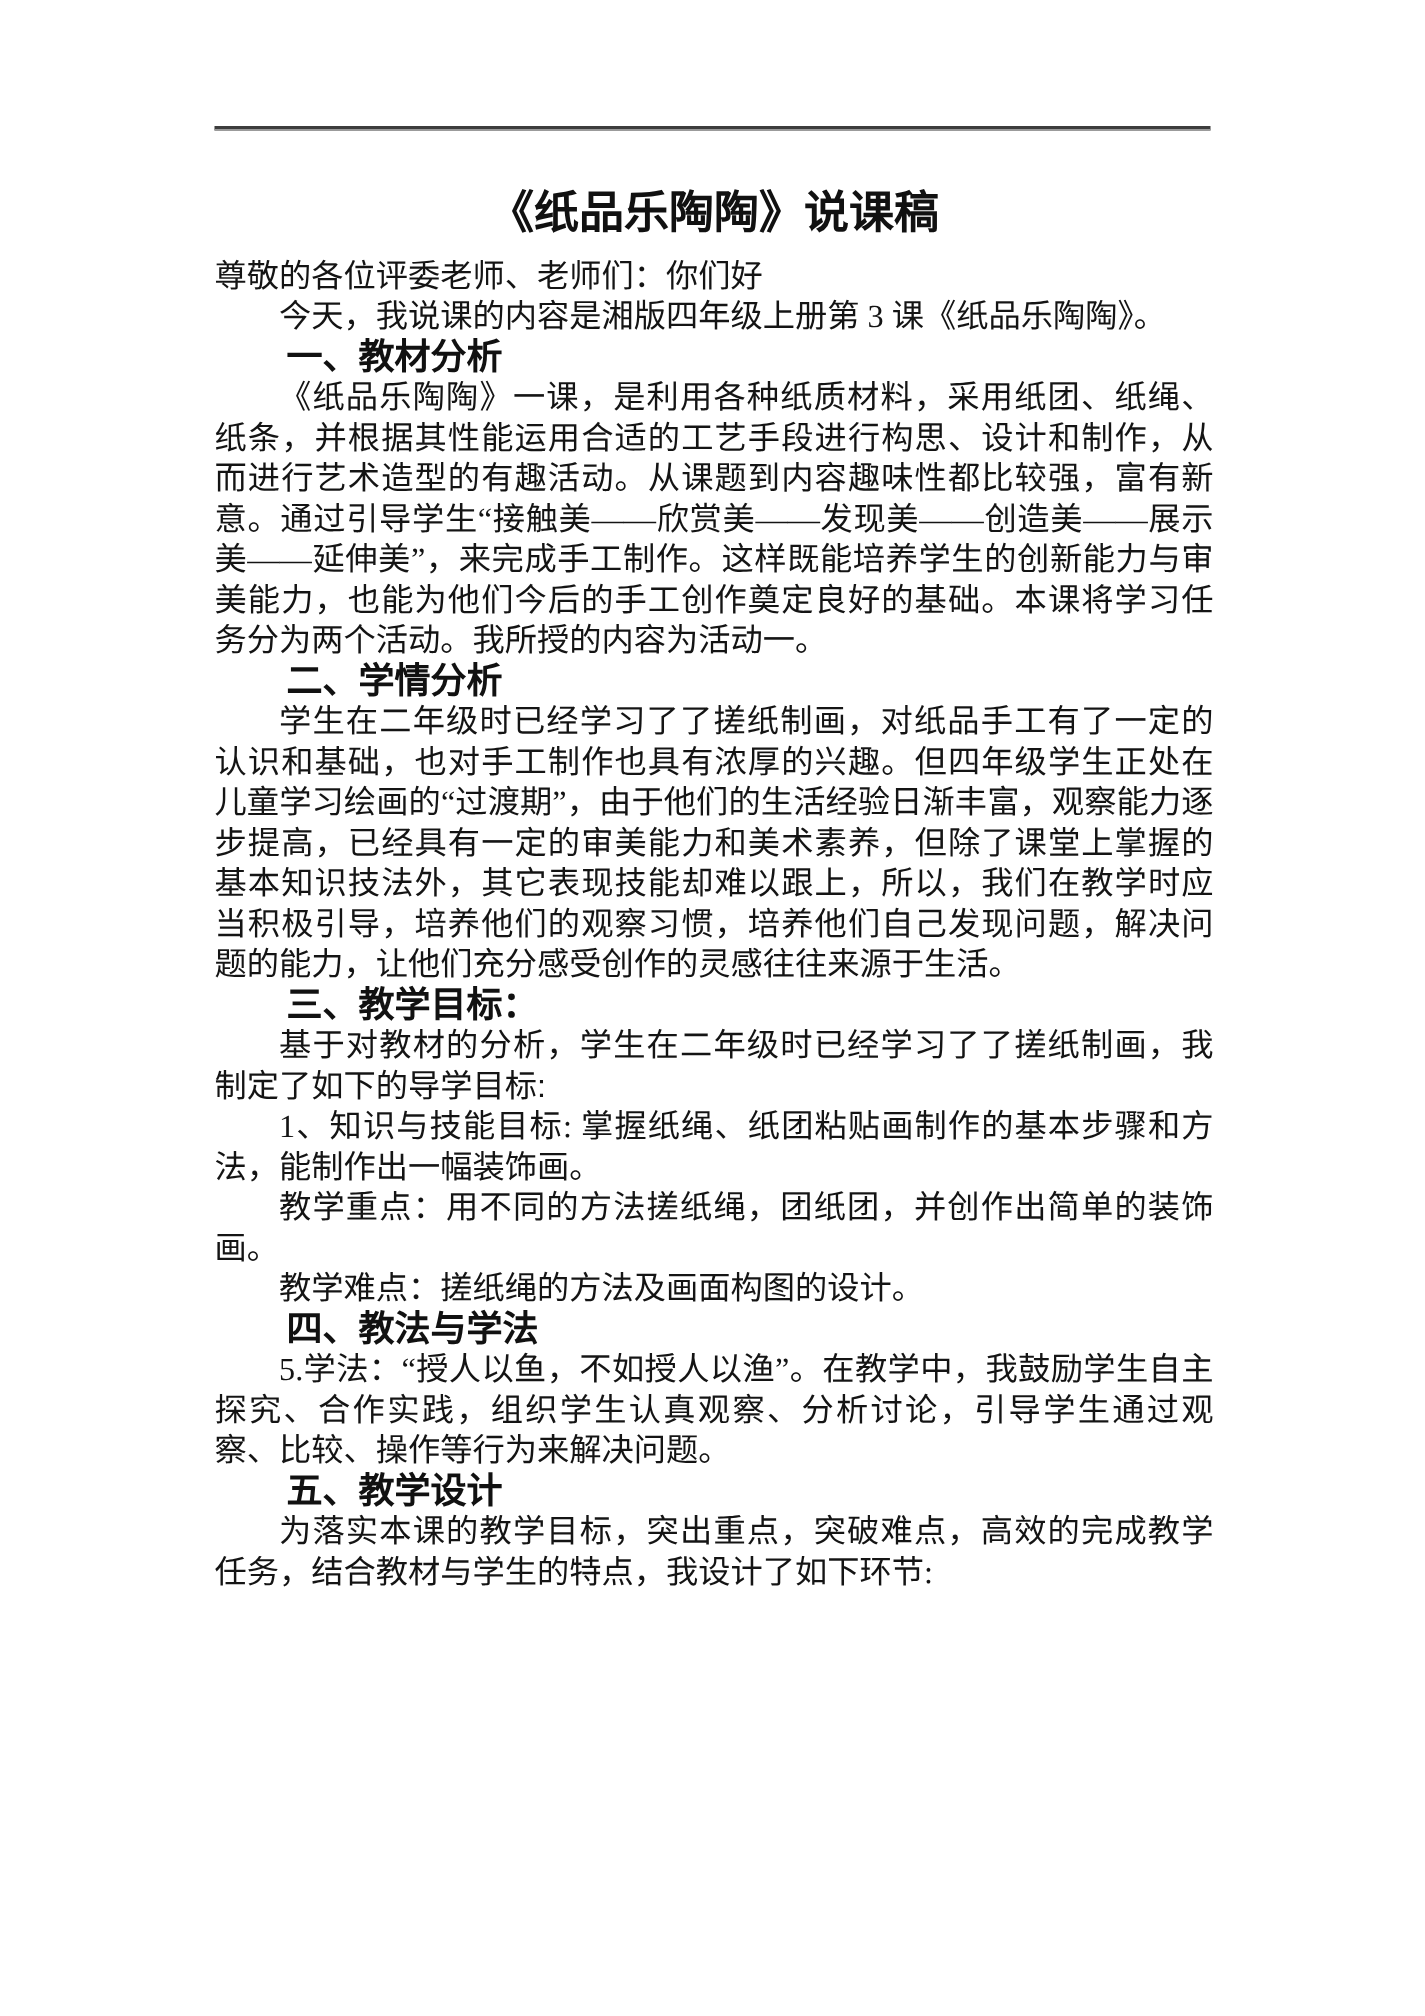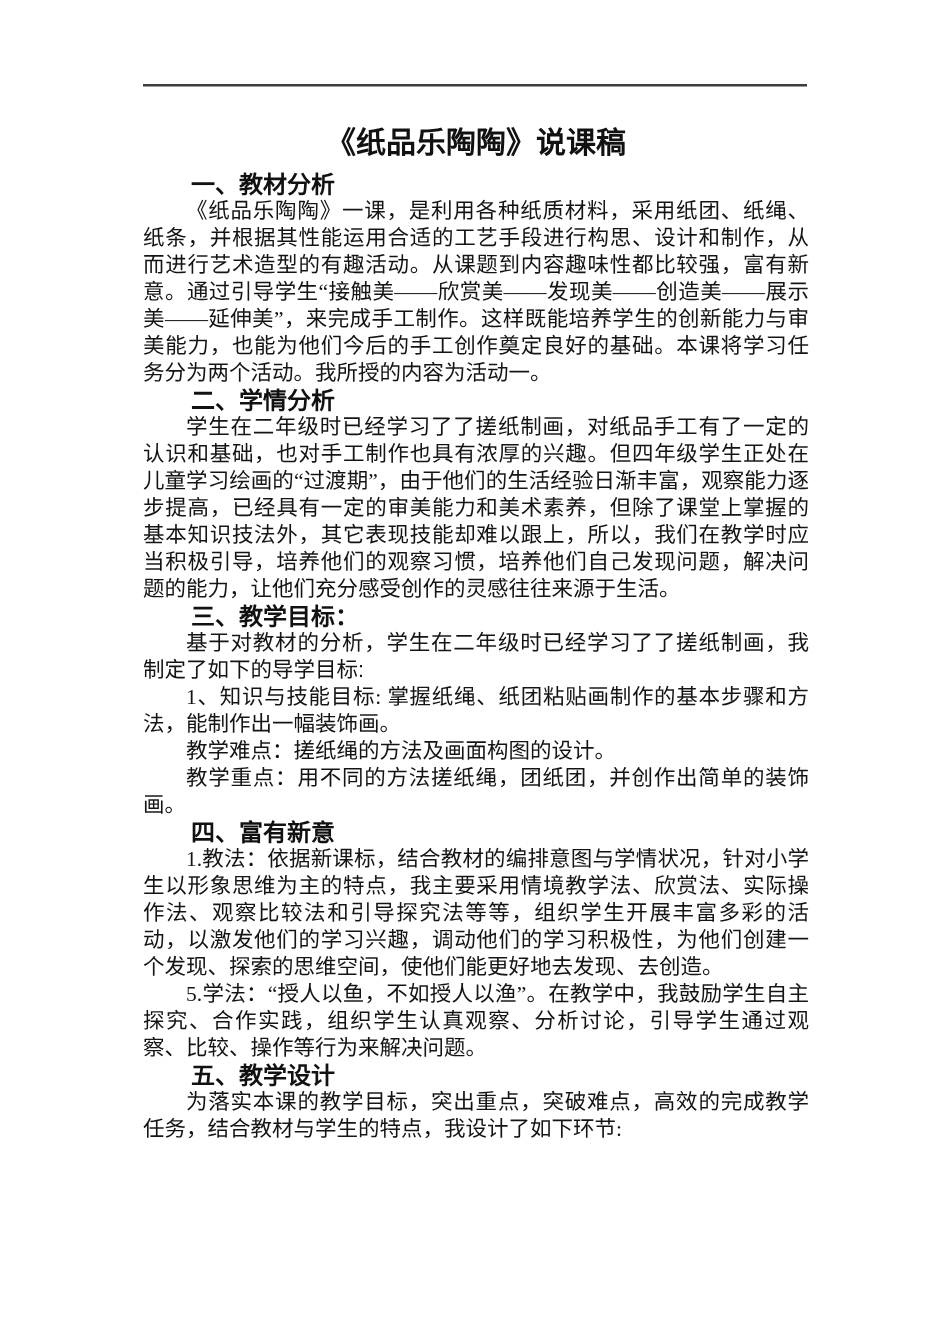--- a/index.html
+++ b/index.html
@@ -68,45 +68,46 @@
 <body>
 
 <div class="page">
 
   <div class="top-rule"></div>
 
   <div class="content">
 
     <h1 class="doc-title">《纸品乐陶陶》说课稿</h1>
 
+    <p class="body">尊敬的各位评委老师、老师们：你们好</p>
 
+    <p class="body indent">今天，我说课的内容是湘版四年级上册第 3 课《纸品乐陶陶》。</p>
 
     <p class="heading">一、教材分析</p>
 
     <p class="body indent">《纸品乐陶陶》一课，是利用各种纸质材料，采用纸团、纸绳、纸条，并根据其性能运用合适的工艺手段进行构思、设计和制作，从而进行艺术造型的有趣活动。从课题到内容趣味性都比较强，富有新意。通过引导学生“接触美——欣赏美——发现美——创造美——展示美——延伸美”，来完成手工制作。这样既能培养学生的创新能力与审美能力，也能为他们今后的手工创作奠定良好的基础。本课将学习任务分为两个活动。我所授的内容为活动一。</p>
 
     <p class="heading">二、学情分析</p>
 
     <p class="body indent">学生在二年级时已经学习了了搓纸制画，对纸品手工有了一定的认识和基础，也对手工制作也具有浓厚的兴趣。但四年级学生正处在儿童学习绘画的“过渡期”，由于他们的生活经验日渐丰富，观察能力逐步提高，已经具有一定的审美能力和美术素养，但除了课堂上掌握的基本知识技法外，其它表现技能却难以跟上，所以，我们在教学时应当积极引导，培养他们的观察习惯，培养他们自己发现问题，解决问题的能力，让他们充分感受创作的灵感往往来源于生活。</p>
 
     <p class="heading">三、教学目标：</p>
 
     <p class="body indent"><span>基于对教材的分析，学生在二年级时已经学习了了搓纸制画，我制定了如下的</span><span class="bold-inline">导学目标:</span></p>
 
     <p class="body indent">1、知识与技能目标: 掌握纸绳、纸团粘贴画制作的基本步骤和方法，能制作出一幅装饰画。</p>
 
 
 
+    <p class="body indent"><span class="bold-inline">教学重点：</span><span>用不同的方法搓纸绳，团纸团，并创作出简单的装饰画。</span></p>
+
     <p class="body indent"><span class="bold-inline">教学难点：</span><span>搓纸绳的方法及画面构图的设计。</span></p>
 
-    <p class="body indent"><span class="bold-inline">教学重点：</span><span>用不同的方法搓纸绳，团纸团，并创作出简单的装饰画。</span></p>
+    <p class="heading">四、教法与学法</p>
 
-    <p class="heading">四、富有新意</p>
-
-    <p class="body indent">1.教法：依据新课标，结合教材的编排意图与学情状况，针对小学生以形象思维为主的特点，我主要采用情境教学法、欣赏法、实际操作法、观察比较法和引导探究法等等，组织学生开展丰富多彩的活动，以激发他们的学习兴趣，调动他们的学习积极性，为他们创建一个发现、探索的思维空间，使他们能更好地去发现、去创造。</p>
 
     <p class="body indent">5.学法：“授人以鱼，不如授人以渔”。在教学中，我鼓励学生自主探究、合作实践，组织学生认真观察、分析讨论，引导学生通过观察、比较、操作等行为来解决问题。</p>
 
     <p class="heading">五、教学设计</p>
 
     <p class="body indent">为落实本课的教学目标，突出重点，突破难点，高效的完成教学任务，结合教材与学生的特点，我设计了如下环节:</p>
 
   </div>
 </div>
 

